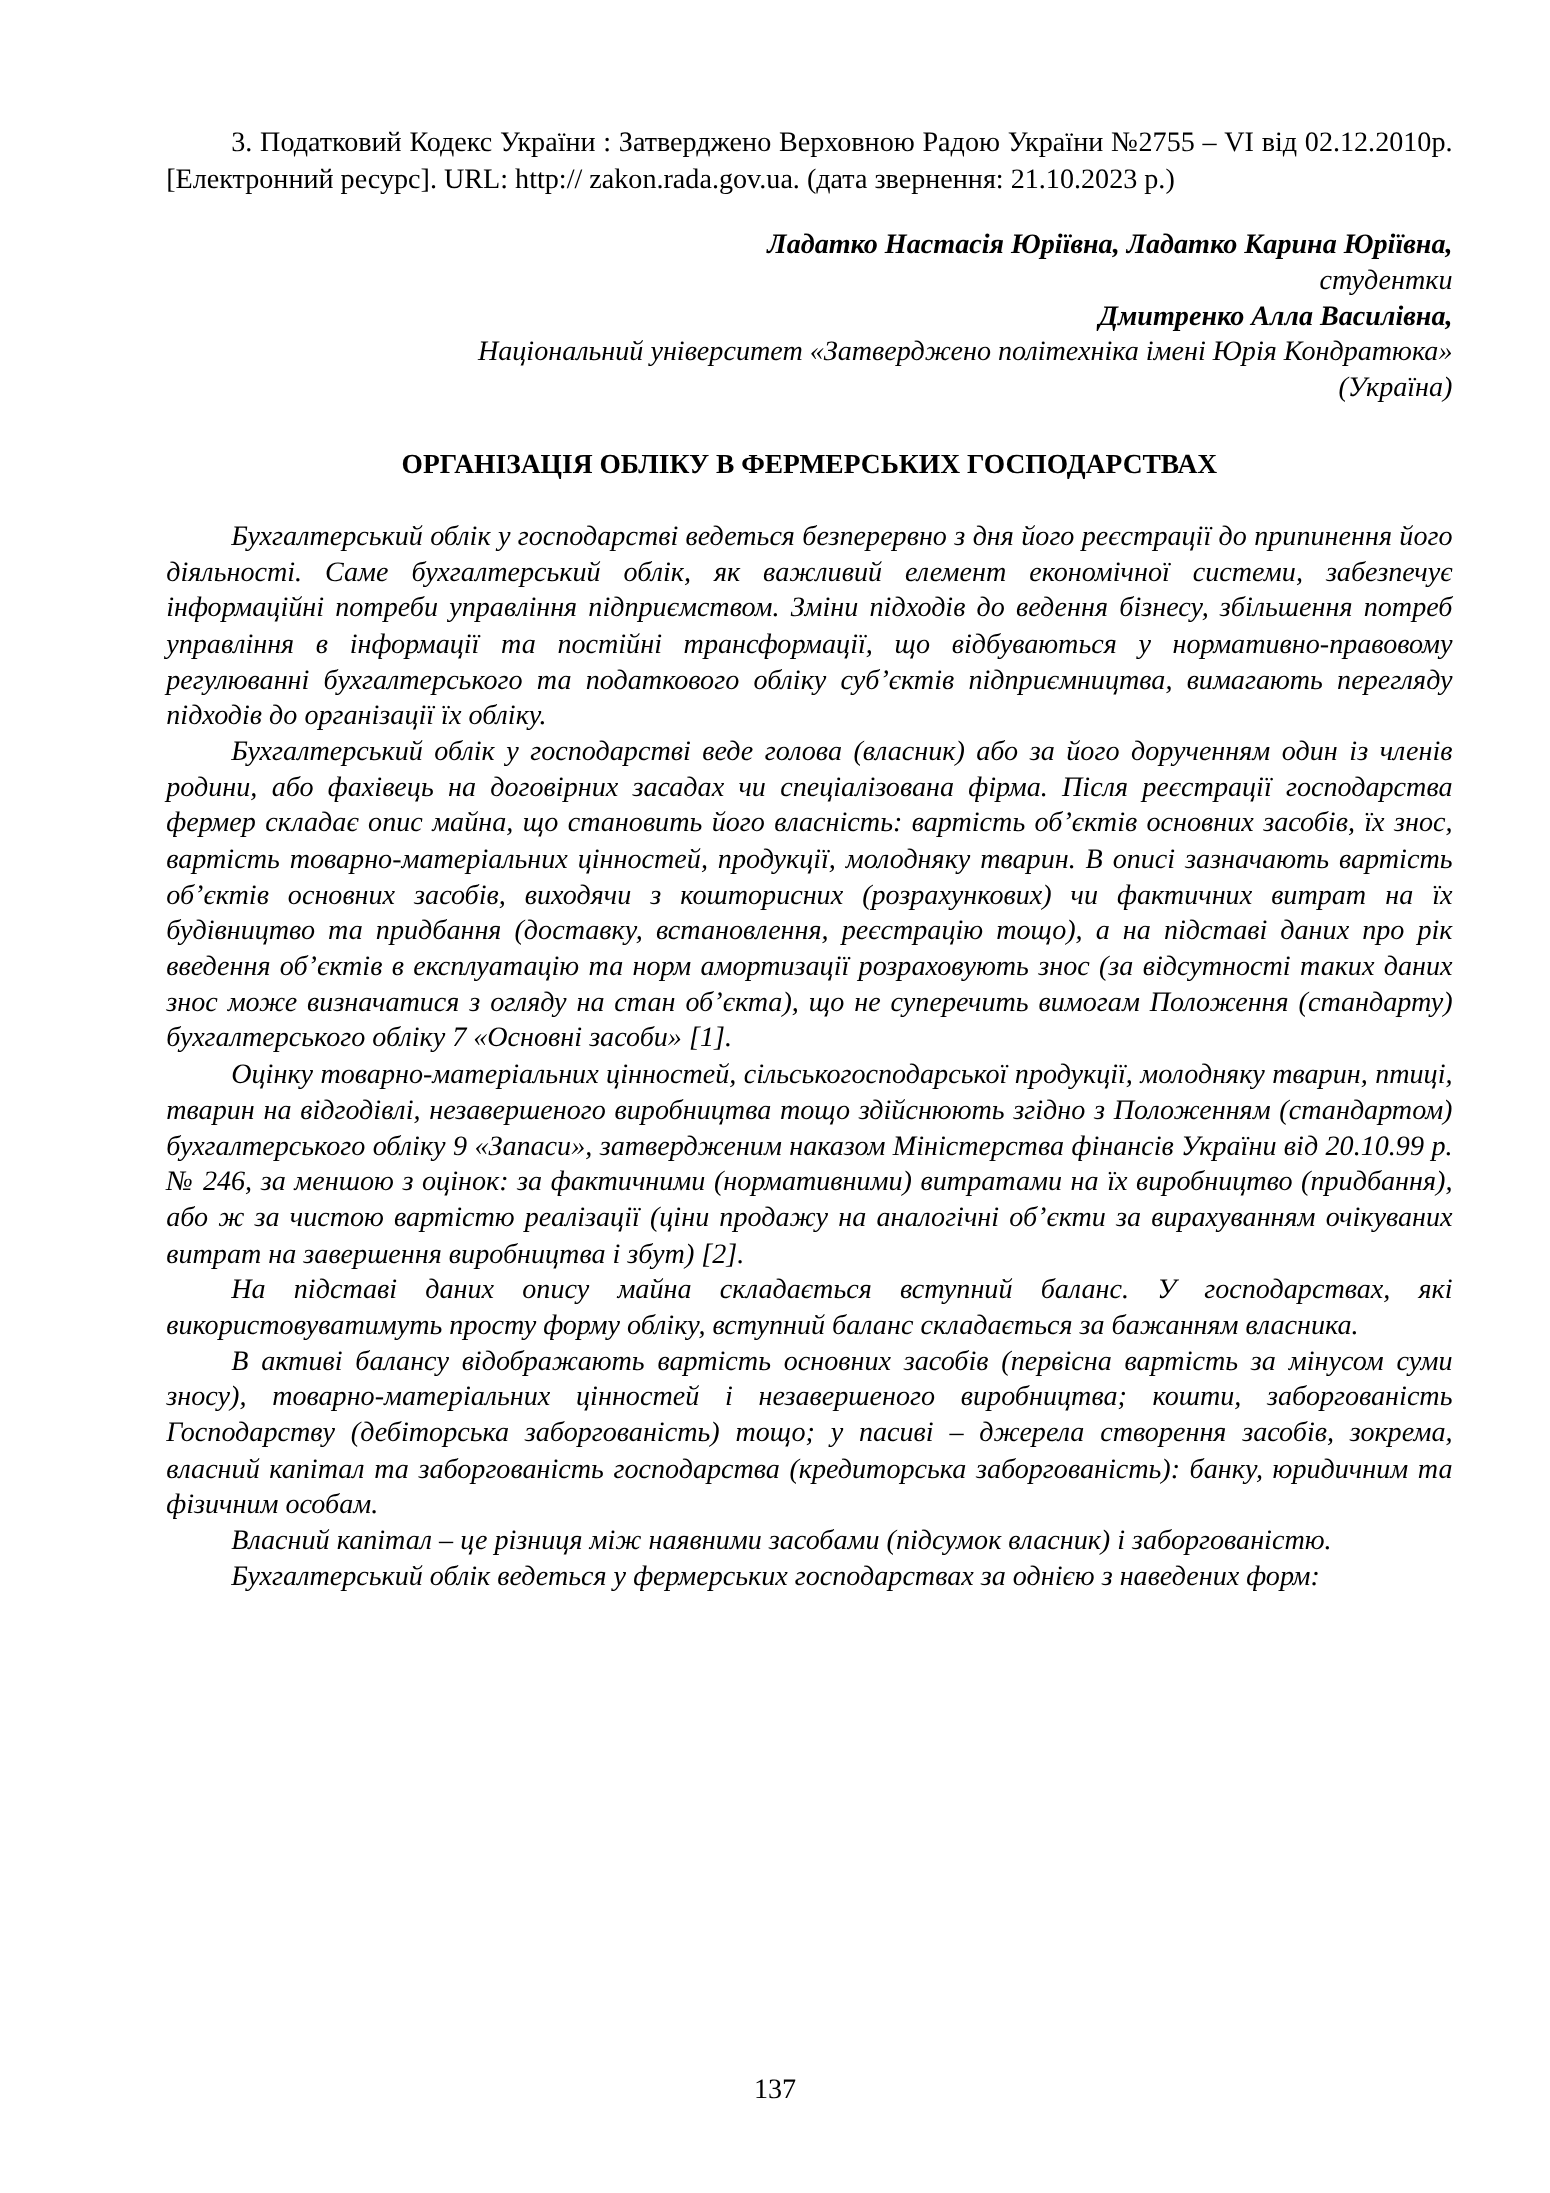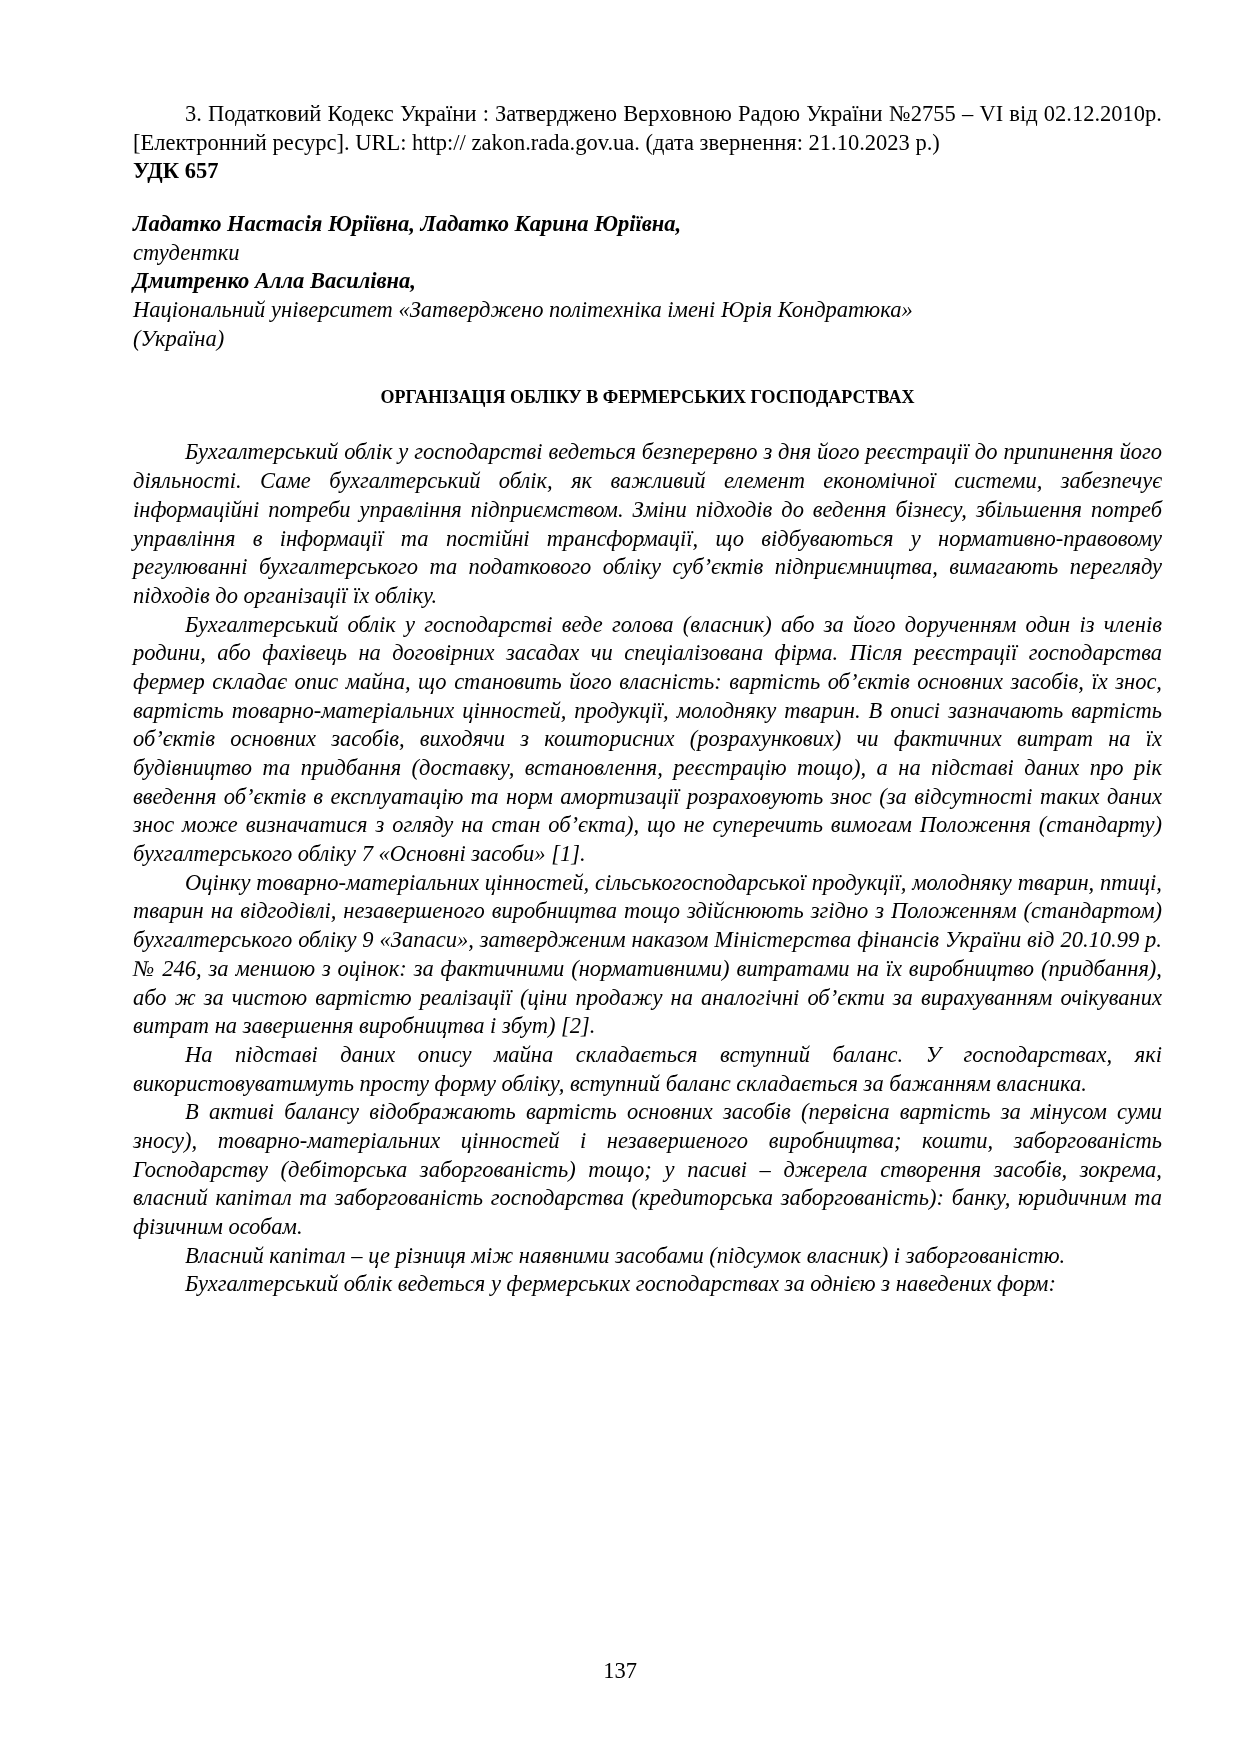--- a/index.html
+++ b/index.html
@@ -31,32 +31,32 @@
   }
   .udk {
     font-weight: bold;
     text-align: left;
     margin-top: 46px;
   }
   .authors {
     margin-top: 24px;
   }
   .authors p {
-    text-align: left;
+    text-align: right;
     text-indent: 0;
   }
   .bi {
     font-weight: bold;
     font-style: italic;
   }
   .it {
     font-style: italic;
   }
   .article-title {
-    font-size: 18px;
+    font-size: 22px;
     font-weight: bold;
     text-align: center;
     margin: 32px 0 30px 0;
     line-height: 1.275;
   }
   .body-par {
     text-align: justify;
     font-style: italic;
   }
   .page-number {
@@ -68,21 +68,20 @@
     font-size: 22.5px;
   }
 </style>
 </head>
 <body>
 
 <div class="page">
 
   <p class="reference indent">3.  Податковий Кодекс України : Затверджено Верховною Радою України №2755 – VI від 02.12.2010р. [Електронний ресурс]. URL:  http:// zakon.rada.gov.ua. (дата звернення: 21.10.2023 р.)</p>
 
-  <p class="udk">УДК 657</p>
 
   <div class="authors">
     <p class="bi">Ладатко Настасія Юріївна, Ладатко Карина Юріївна,</p>
     <p class="it">студентки</p>
     <p class="bi">Дмитренко Алла Василівна,</p>
     <p class="it">Національний університет «Затверджено політехніка імені Юрія Кондратюка»</p>
     <p class="it">(Україна)</p>
   </div>
 
   <h1 class="article-title">ОРГАНІЗАЦІЯ ОБЛІКУ В ФЕРМЕРСЬКИХ ГОСПОДАРСТВАХ</h1>

